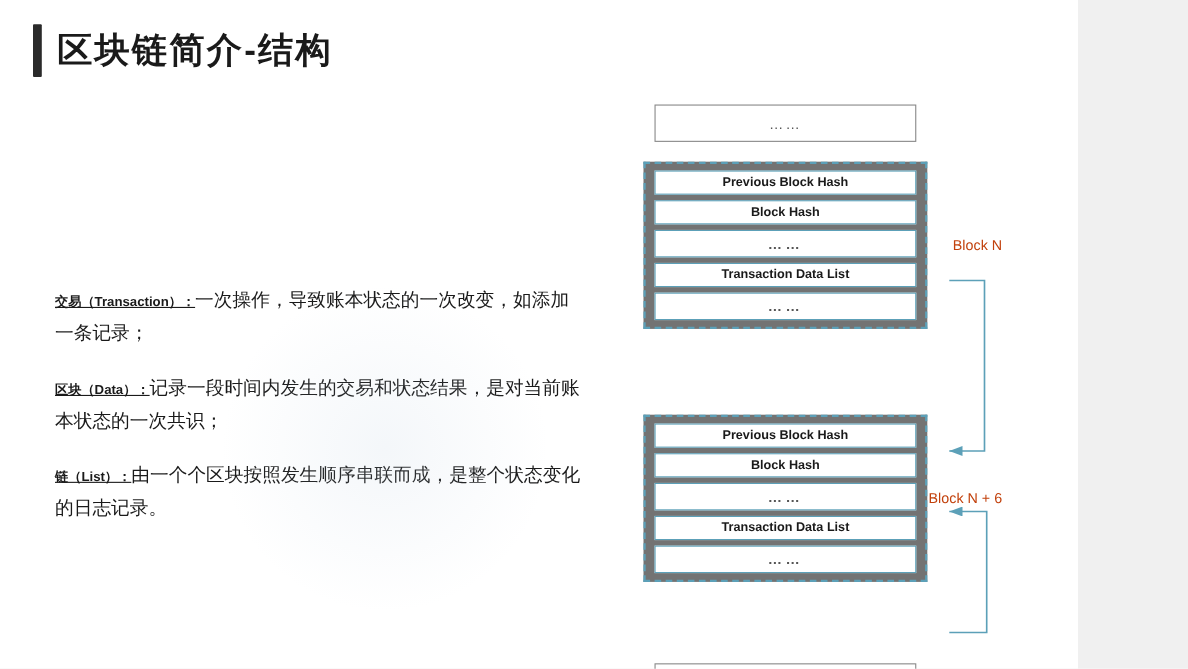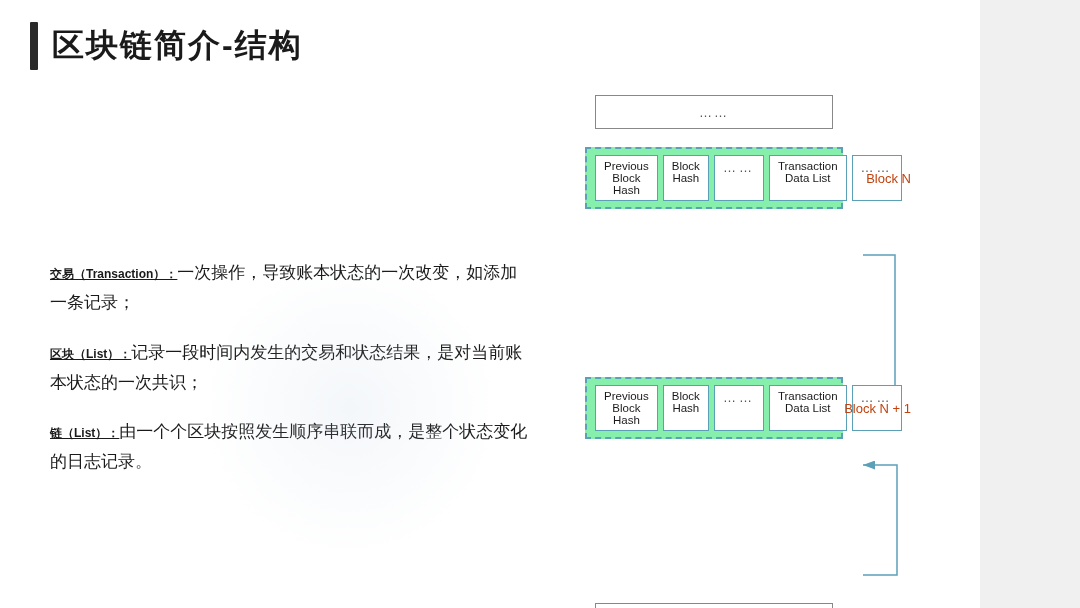--- a/index.html
+++ b/index.html
@@ -96,25 +96,26 @@
       display: flex;
       align-items: center;
       justify-content: center;
       font-size: 13px;
       color: #555;
       letter-spacing: 2px;
     }
 
     .block-container {
       border: 2px dashed #5ca0b8;
-      background: #86efac;
+      background: #737373;
       padding: 6px 8px;
       display: flex;
-      flex-direction: row;
+      flex-direction: column;
       gap: 5px;
+      font-weight: bold;
     }
 
     .block-row {
       border: 1px solid #5ca0b8;
       background: #fff;
       text-align: center;
       padding: 4px 8px;
       font-size: 11.5px;
       color: #1a1a1a;
     }
@@ -165,21 +166,21 @@
 
   <div class="content">
 
     <div class="left-section">
 
       <div class="text-block">
         <span class="term">交易（Transaction）：</span><span>一次操作，导致账本状态的一次改变，如添加一条记录；</span>
       </div>
 
       <div class="text-block">
-        <span class="term">区块（List）：</span><span>记录一段时间内发生的交易和状态结果，是对当前账本状态的一次共识；</span>
+        <span class="term">区块（Data）：</span><span>记录一段时间内发生的交易和状态结果，是对当前账本状态的一次共识；</span>
       </div>
 
       <div class="text-block">
         <span class="term">链（List）：</span><span>由一个个区块按照发生顺序串联而成，是整个状态变化的日志记录。</span>
       </div>
 
     </div>
 
     <div class="right-section">
       <div class="diagram">
@@ -215,21 +216,21 @@
         </div>
 
         <div style="position:absolute; top:292px; left:10px; width:258px;">
           <div class="block-container">
             <div class="block-row">Previous Block Hash</div>
             <div class="block-row">Block Hash</div>
             <div class="block-row ellipsis">……</div>
             <div class="block-row">Transaction Data List</div>
             <div class="block-row ellipsis">……</div>
           </div>
-          <span class="block-label" style="top: 50%; transform: translateY(-50%);">Block N + 1</span>
+          <span class="block-label" style="top: 50%; transform: translateY(-50%);">Block N + 6</span>
         </div>
 
         <div style="position:absolute; top:518px; left:20px; width:238px;">
           <div class="block-outer" style="height:34px;">
             
           </div>
         </div>
 
       </div>
     </div>

